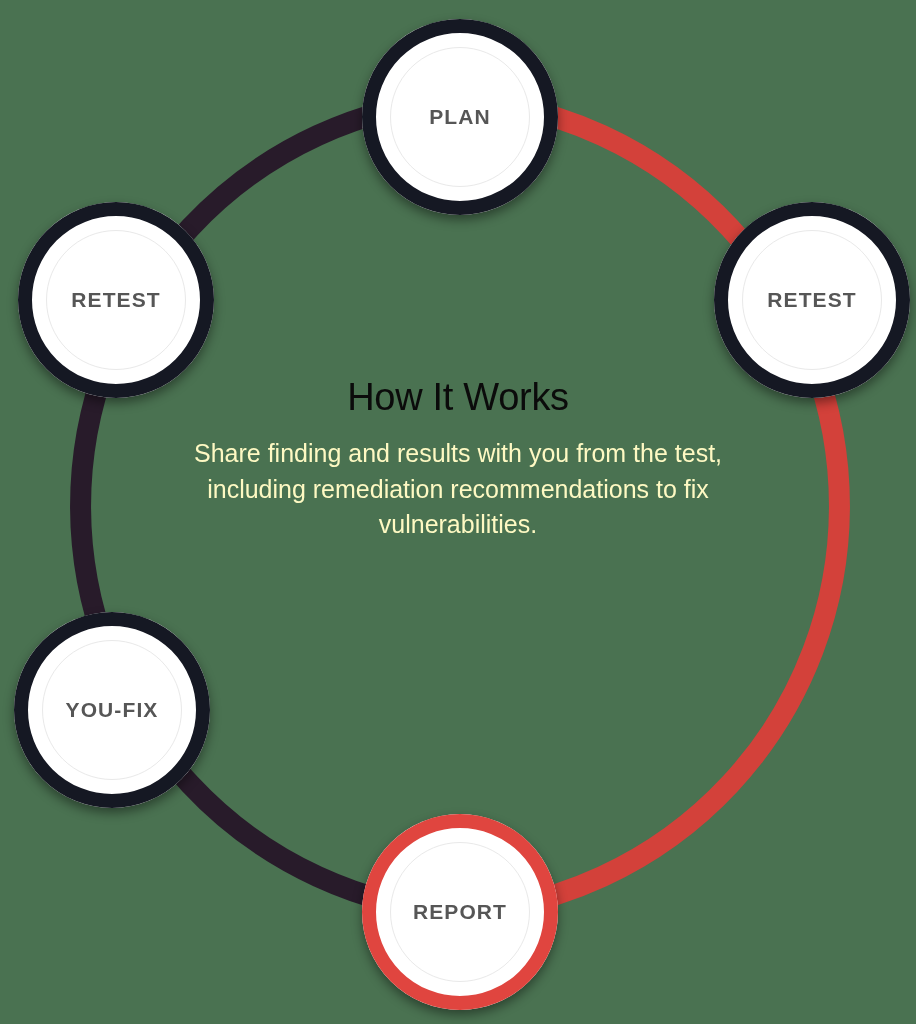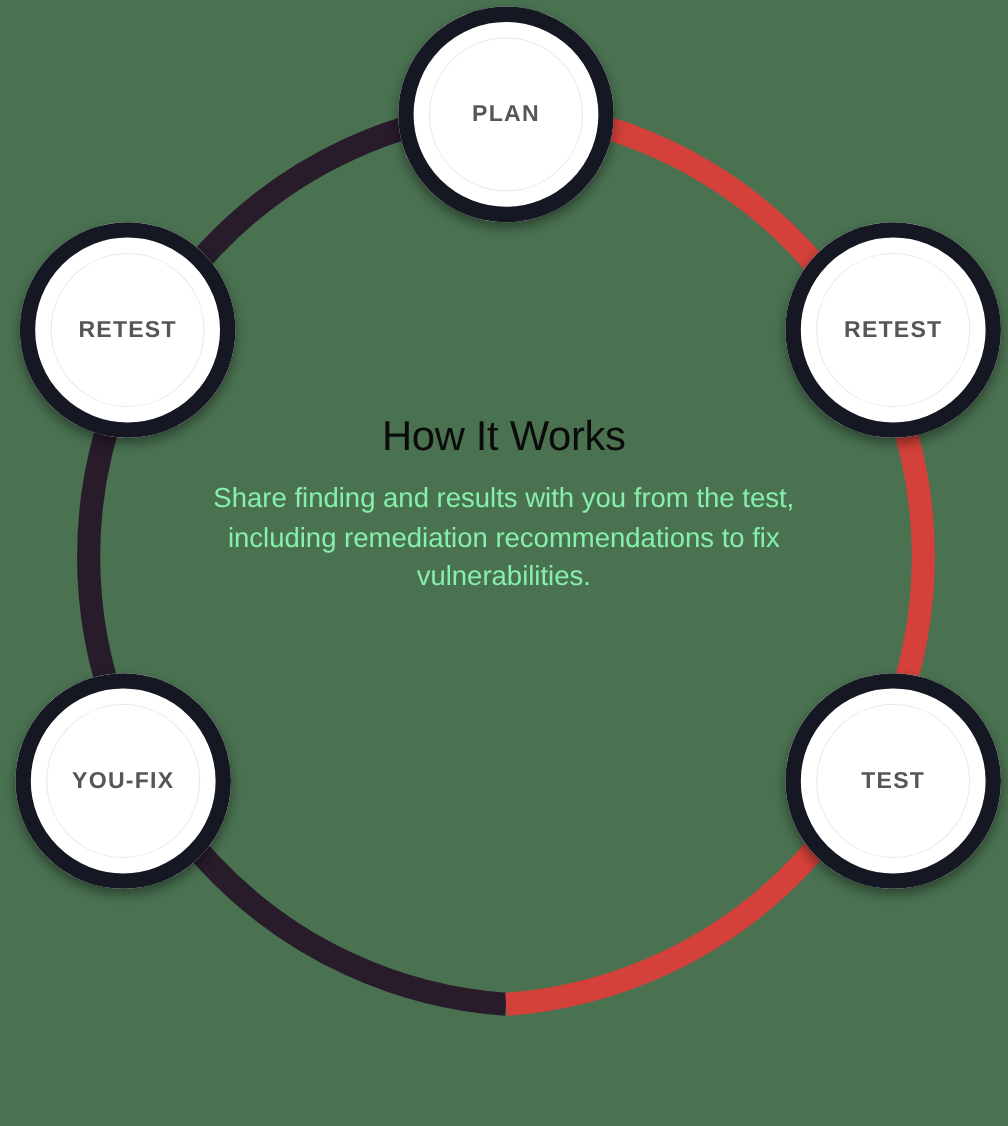--- a/index.html
+++ b/index.html
@@ -43,21 +43,21 @@
     font-weight: normal;
     color: #0b0b0b;
     letter-spacing: -0.3px;
     line-height: 1.0;
     margin: 0 0 20px 0;
     white-space: nowrap;
   }
   #center-desc {
     font-size: 25px;
     font-weight: 500;
-    color: #86efac;
+    color: #fef9c3;
     line-height: 1.42;
     margin: 0 auto;
     width: 560px;
   }
 
   
   .node {
     position: absolute;
     width: 196px;
     height: 196px;
@@ -99,21 +99,21 @@
     position: relative;
     z-index: 2;
     font-size: 21px;
     font-weight: bold;
     color: #565656;
     letter-spacing: 1.1px;
     white-space: nowrap;
   }
 
   
-  #node-plan    { left: 362px; top:   6px; }
+  #node-plan    { left: 362px; top:   19px; }
   #node-scope   { left: 714px; top: 202px; }
   #node-test    { left: 714px; top: 612px; }
   #node-report  { left: 362px; top: 814px; }
   #node-youfix  { left:  14px; top: 612px; }
   #node-retest  { left:  18px; top: 202px; }
 </style>
 </head>
 <body>
 
 <div id="stage">
@@ -135,26 +135,26 @@
     <span class="inner-circle"></span>
     <span class="node-label">PLAN</span>
   </div>
 
   <div class="node" id="node-scope">
     <span class="ring"></span>
     <span class="inner-circle"></span>
     <span class="node-label">RETEST</span>
   </div>
 
-  <div class="node" id="node-test">
+
+  <div class="node accent" id="node-report">
     <span class="ring"></span>
     <span class="inner-circle"></span>
-    <span class="node-label">TEST</span>
+    <span class="node-label">REPORT</span>
   </div>
-
 
   <div class="node" id="node-youfix">
     <span class="ring"></span>
     <span class="inner-circle"></span>
     <span class="node-label">YOU-FIX</span>
   </div>
 
   <div class="node" id="node-retest">
     <span class="ring"></span>
     <span class="inner-circle"></span>

